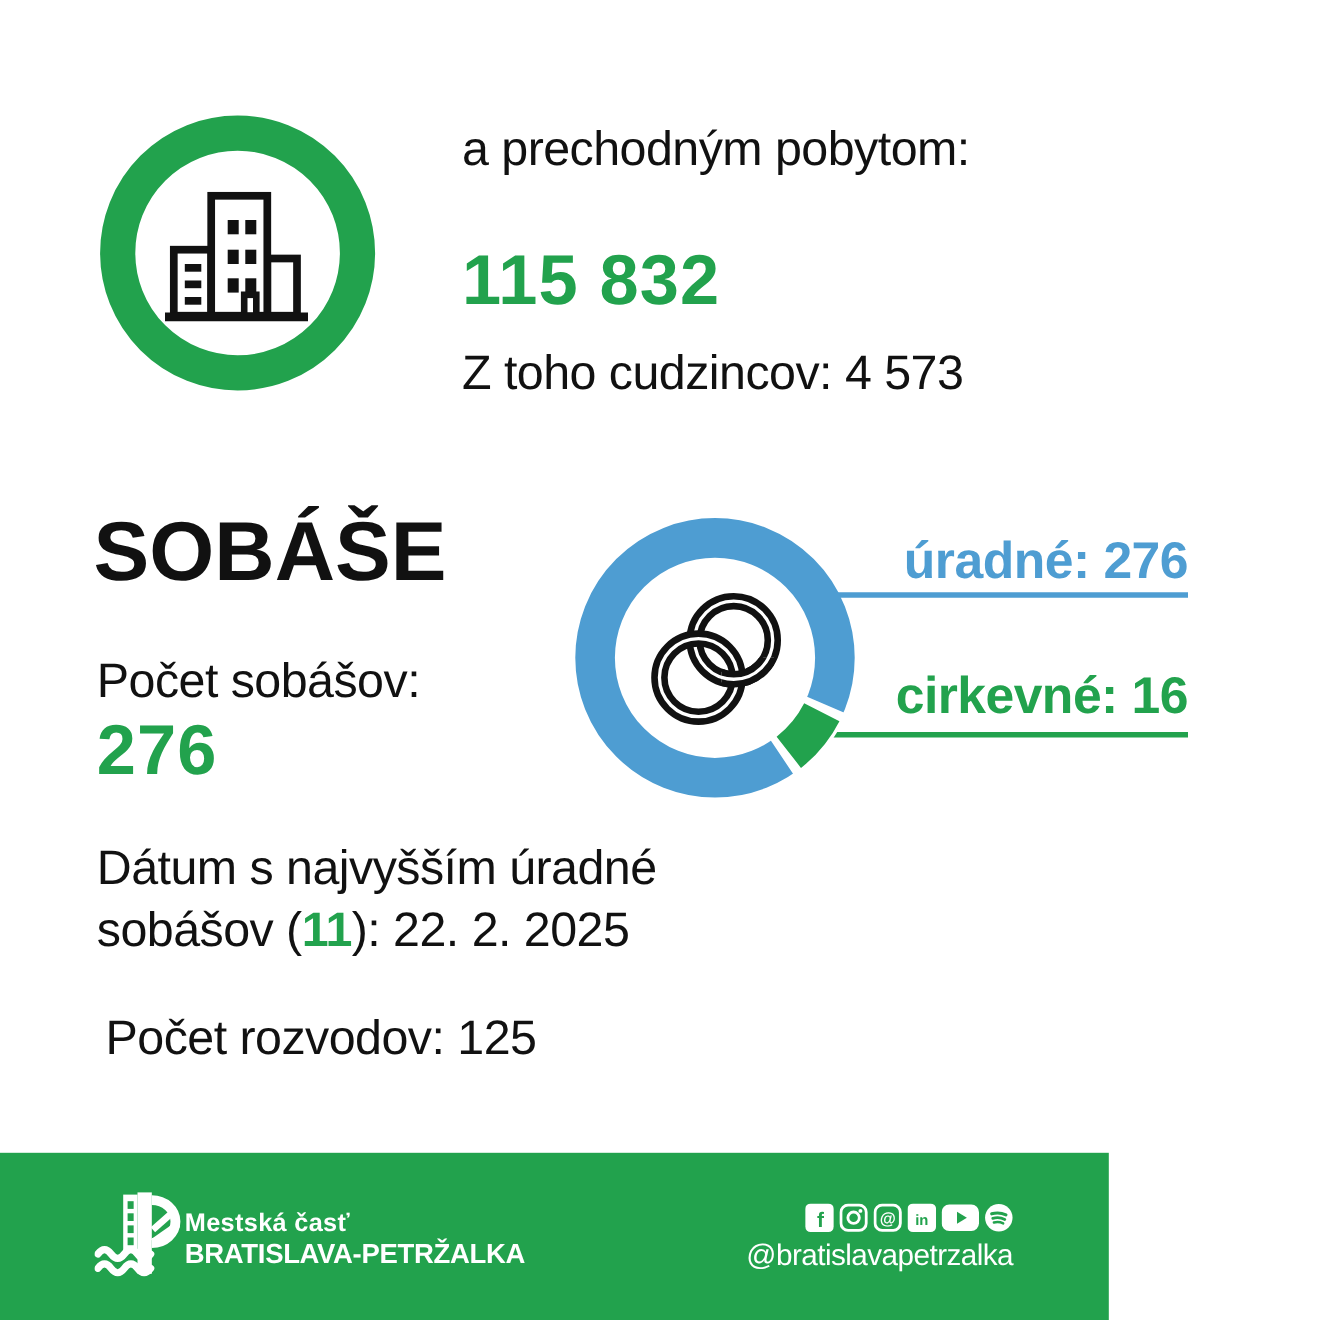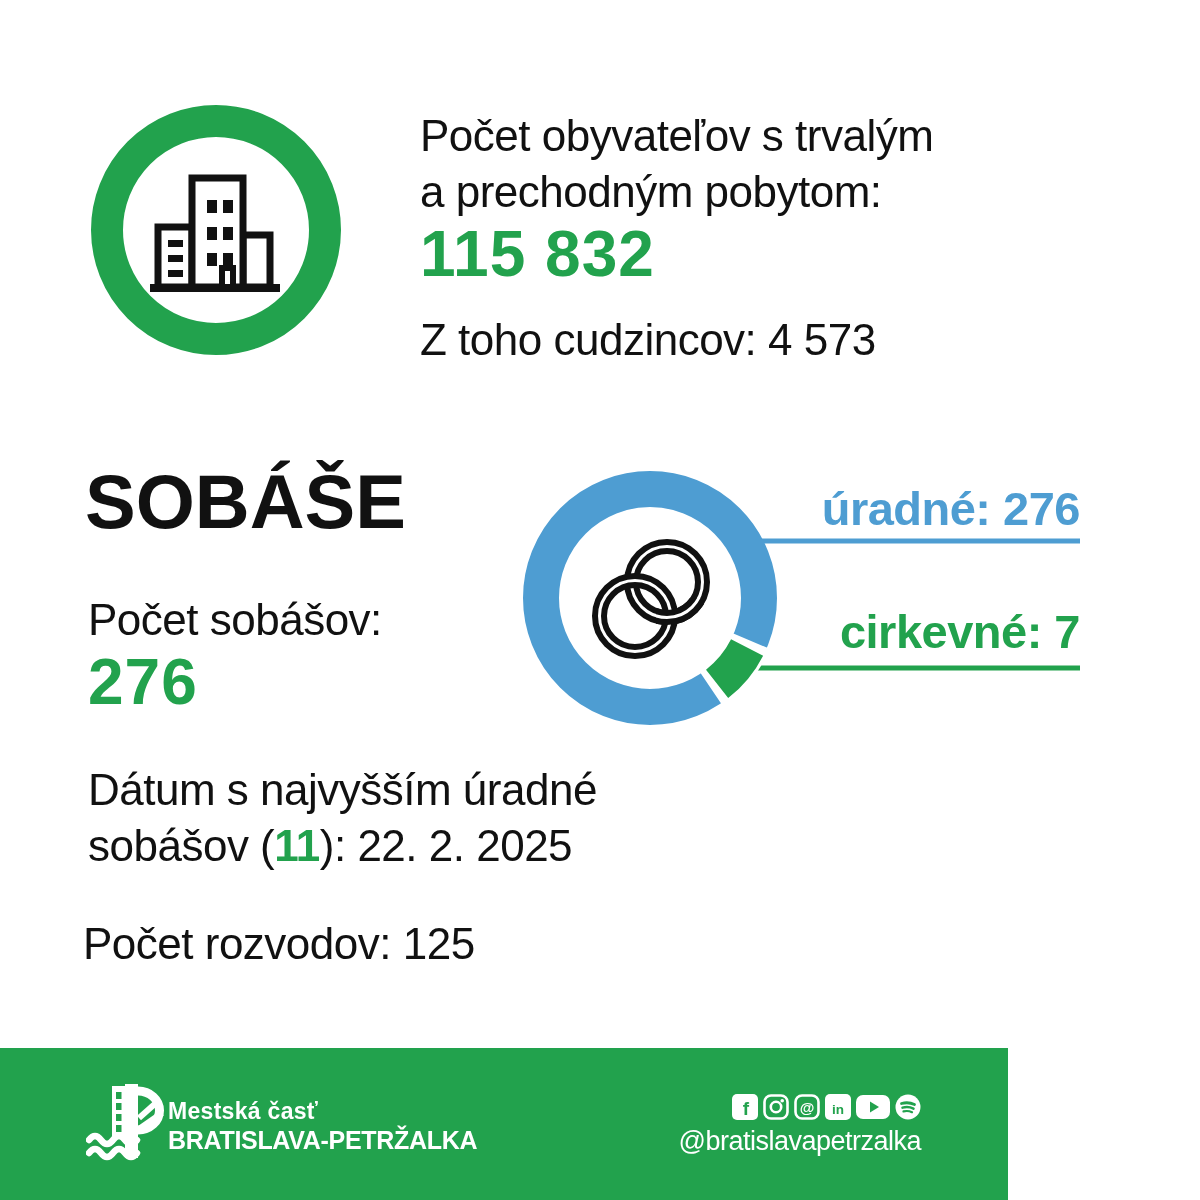--- a/index.html
+++ b/index.html
@@ -28,21 +28,21 @@
   .sobase-title{left:85px;top:462px;font-size:76px;font-weight:800;letter-spacing:0px;line-height:1.05;color:#111;}
   .count-label{left:88px;top:592px;}
   .count-value{left:88px;top:650px;}
 
   .donut-svg{left:510px;top:458px;}
   .donut-label{font-size:47px;font-weight:700;line-height:1.05;letter-spacing:-0.5px;white-space:nowrap;}
   .lbl-uradne{right:120px;top:484px;color:#4E9DD2;}
   .lbl-cirkevne{right:120px;top:607px;color:#22A24D;}
 
   .date-text{left:88px;top:762px;}
-  .divorce-text{left:83px;top:916px;}
+  .divorce-text{left:96px;top:916px;}
 
   
   .footer{left:0;top:1048px;width:1008px;height:152px;background:#22A24D;}
   .footer-logo{left:86px;top:1082px;}
   .org1{left:168px;top:1098px;font-size:23px;font-weight:700;color:#fff;letter-spacing:0.3px;}
   .org2{left:168px;top:1126px;font-size:25px;font-weight:700;color:#fff;letter-spacing:-0.3px;}
   .social-row{right:87px;top:1094px;display:flex;gap:5px;align-items:center;}
   .handle{right:87px;top:1126px;font-size:27px;font-weight:400;color:#fff;letter-spacing:-0.5px;}
 </style>
 </head>
@@ -67,21 +67,20 @@
         <rect x="73" y="81" width="10" height="13"></rect>
       <rect x="18" y="68" width="15" height="7"></rect>
       <rect x="18" y="83" width="15" height="7"></rect>
       <rect x="18" y="98" width="15" height="7"></rect>
     </g>
     <rect x="72" y="96" width="11" height="19" fill="#fff" stroke="#111" stroke-width="6"></rect>
     <line x1="0" y1="116" x2="130" y2="116" stroke="#111" stroke-width="8"></line>
   </svg>
 
   <div class="abs body-text pop-label">
-    <div>Počet obyvateľov s trvalým</div>
     <div>a prechodným pobytom:</div>
   </div>
   <div class="abs big-num pop-value">115 832</div>
   <div class="abs body-text pop-foreign">Z toho cudzincov: 4 573</div>
 
   <div class="abs body-text count-label">Počet sobášov:</div>
   <div class="abs sobase-title">SOBÁŠE</div>
   <div class="abs big-num count-value">276</div>
 
   <svg class="abs donut-svg" width="590" height="290" viewBox="0 0 590 290">
@@ -104,21 +103,21 @@
 
       <path d="M 85 158 a 40 40 0 1 0 80 0 a 40 40 0 1 0 -80 0 M 94 158 a 31 31 0 1 1 62 0 a 31 31 0 1 1 -62 0" fill="#ffffff" fill-rule="evenodd" stroke="#111" stroke-width="6"></path>
 
       <g clip-path="url(#ring-clip)">
         <path d="M 117 124 a 40 40 0 1 0 80 0 a 40 40 0 1 0 -80 0 M 126 124 a 31 31 0 1 1 62 0 a 31 31 0 1 1 -62 0" fill="#ffffff" fill-rule="evenodd" stroke="#111" stroke-width="6"></path>
       </g>
     </g>
   </svg>
 
   <div class="abs donut-label lbl-uradne">úradné: 276</div>
-  <div class="abs donut-label lbl-cirkevne">cirkevné: 7</div>
+  <div class="abs donut-label lbl-cirkevne">cirkevné: 16</div>
 
   <div class="abs body-text date-text">
     <div>Dátum s najvyšším úradné</div>
     <div><span>sobášov (</span><span class="green" style="font-weight:700;">11</span><span>): 22. 2. 2025</span></div>
   </div>
 
   <div class="abs body-text divorce-text">Počet rozvodov: 125</div>
 
   <div class="abs footer">
 

